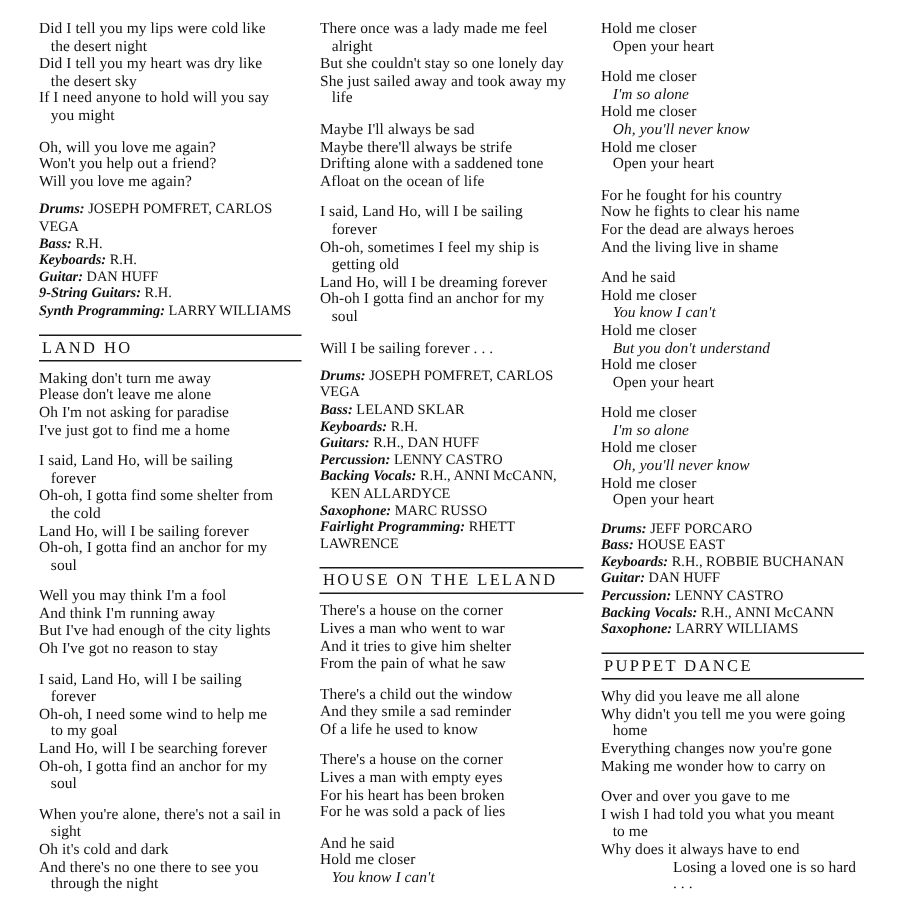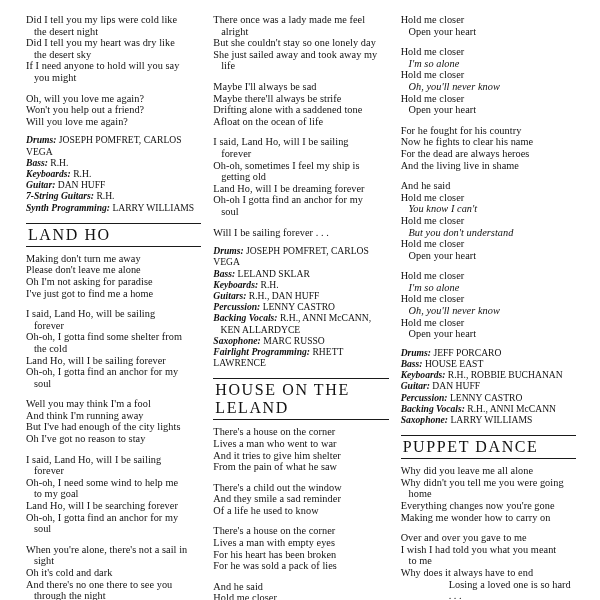--- a/index.html
+++ b/index.html
@@ -47,21 +47,21 @@
   
   .section-head {
     margin: 10px 0 6px 0;
   }
   .section-head .rule-top {
     border-top: 1.1px solid #1a1a1a;
     height: 0;
   }
   .section-head .title {
     font-family: "Liberation Serif", serif;
-    font-size: 16px;
+    font-size: 11px;
     letter-spacing: 1.6px;
     padding: 2px 0 2px 2px;
     font-weight: normal;
     color: #111;
   }
   .section-head .rule-bot {
     border-top: 1.1px solid #1a1a1a;
     height: 0;
   }
 
@@ -97,21 +97,21 @@
         <div class="line" style="white-space: pre-wrap;">   you might</div>
         <div class="blank"></div>
         <div class="line" style="white-space: pre-wrap;">Oh, will you love me again?</div>
         <div class="line" style="white-space: pre-wrap;">Won't you help out a friend?</div>
         <div class="line" style="white-space: pre-wrap;">Will you love me again?</div>
         <div style="margin-top: 7px;">
           <div class="credit" style="white-space: pre-wrap;"><span class="role">Drums: </span><span class="who">JOSEPH POMFRET, CARLOS VEGA</span></div>
           <div class="credit" style="white-space: pre-wrap;"><span class="role">Bass: </span><span class="who">R.H.</span></div>
           <div class="credit" style="white-space: pre-wrap;"><span class="role">Keyboards: </span><span class="who">R.H.</span></div>
           <div class="credit" style="white-space: pre-wrap;"><span class="role">Guitar: </span><span class="who">DAN HUFF</span></div>
-          <div class="credit" style="white-space: pre-wrap;"><span class="role">7-String Guitars: </span><span class="who">R.H.</span></div>
+          <div class="credit" style="white-space: pre-wrap;"><span class="role">9-String Guitars: </span><span class="who">R.H.</span></div>
           <div class="credit" style="white-space: pre-wrap;"><span class="role">Synth Programming: </span><span class="who">LARRY WILLIAMS</span></div>
         </div>
         <div class="section-head">
           <div class="rule-top"></div>
           <div class="title">LAND HO</div>
           <div class="rule-bot"></div>
         </div>
         <div class="line" style="white-space: pre-wrap;">Making don't turn me away</div>
         <div class="line" style="white-space: pre-wrap;">Please don't leave me alone</div>
         <div class="line" style="white-space: pre-wrap;">Oh I'm not asking for paradise</div>

